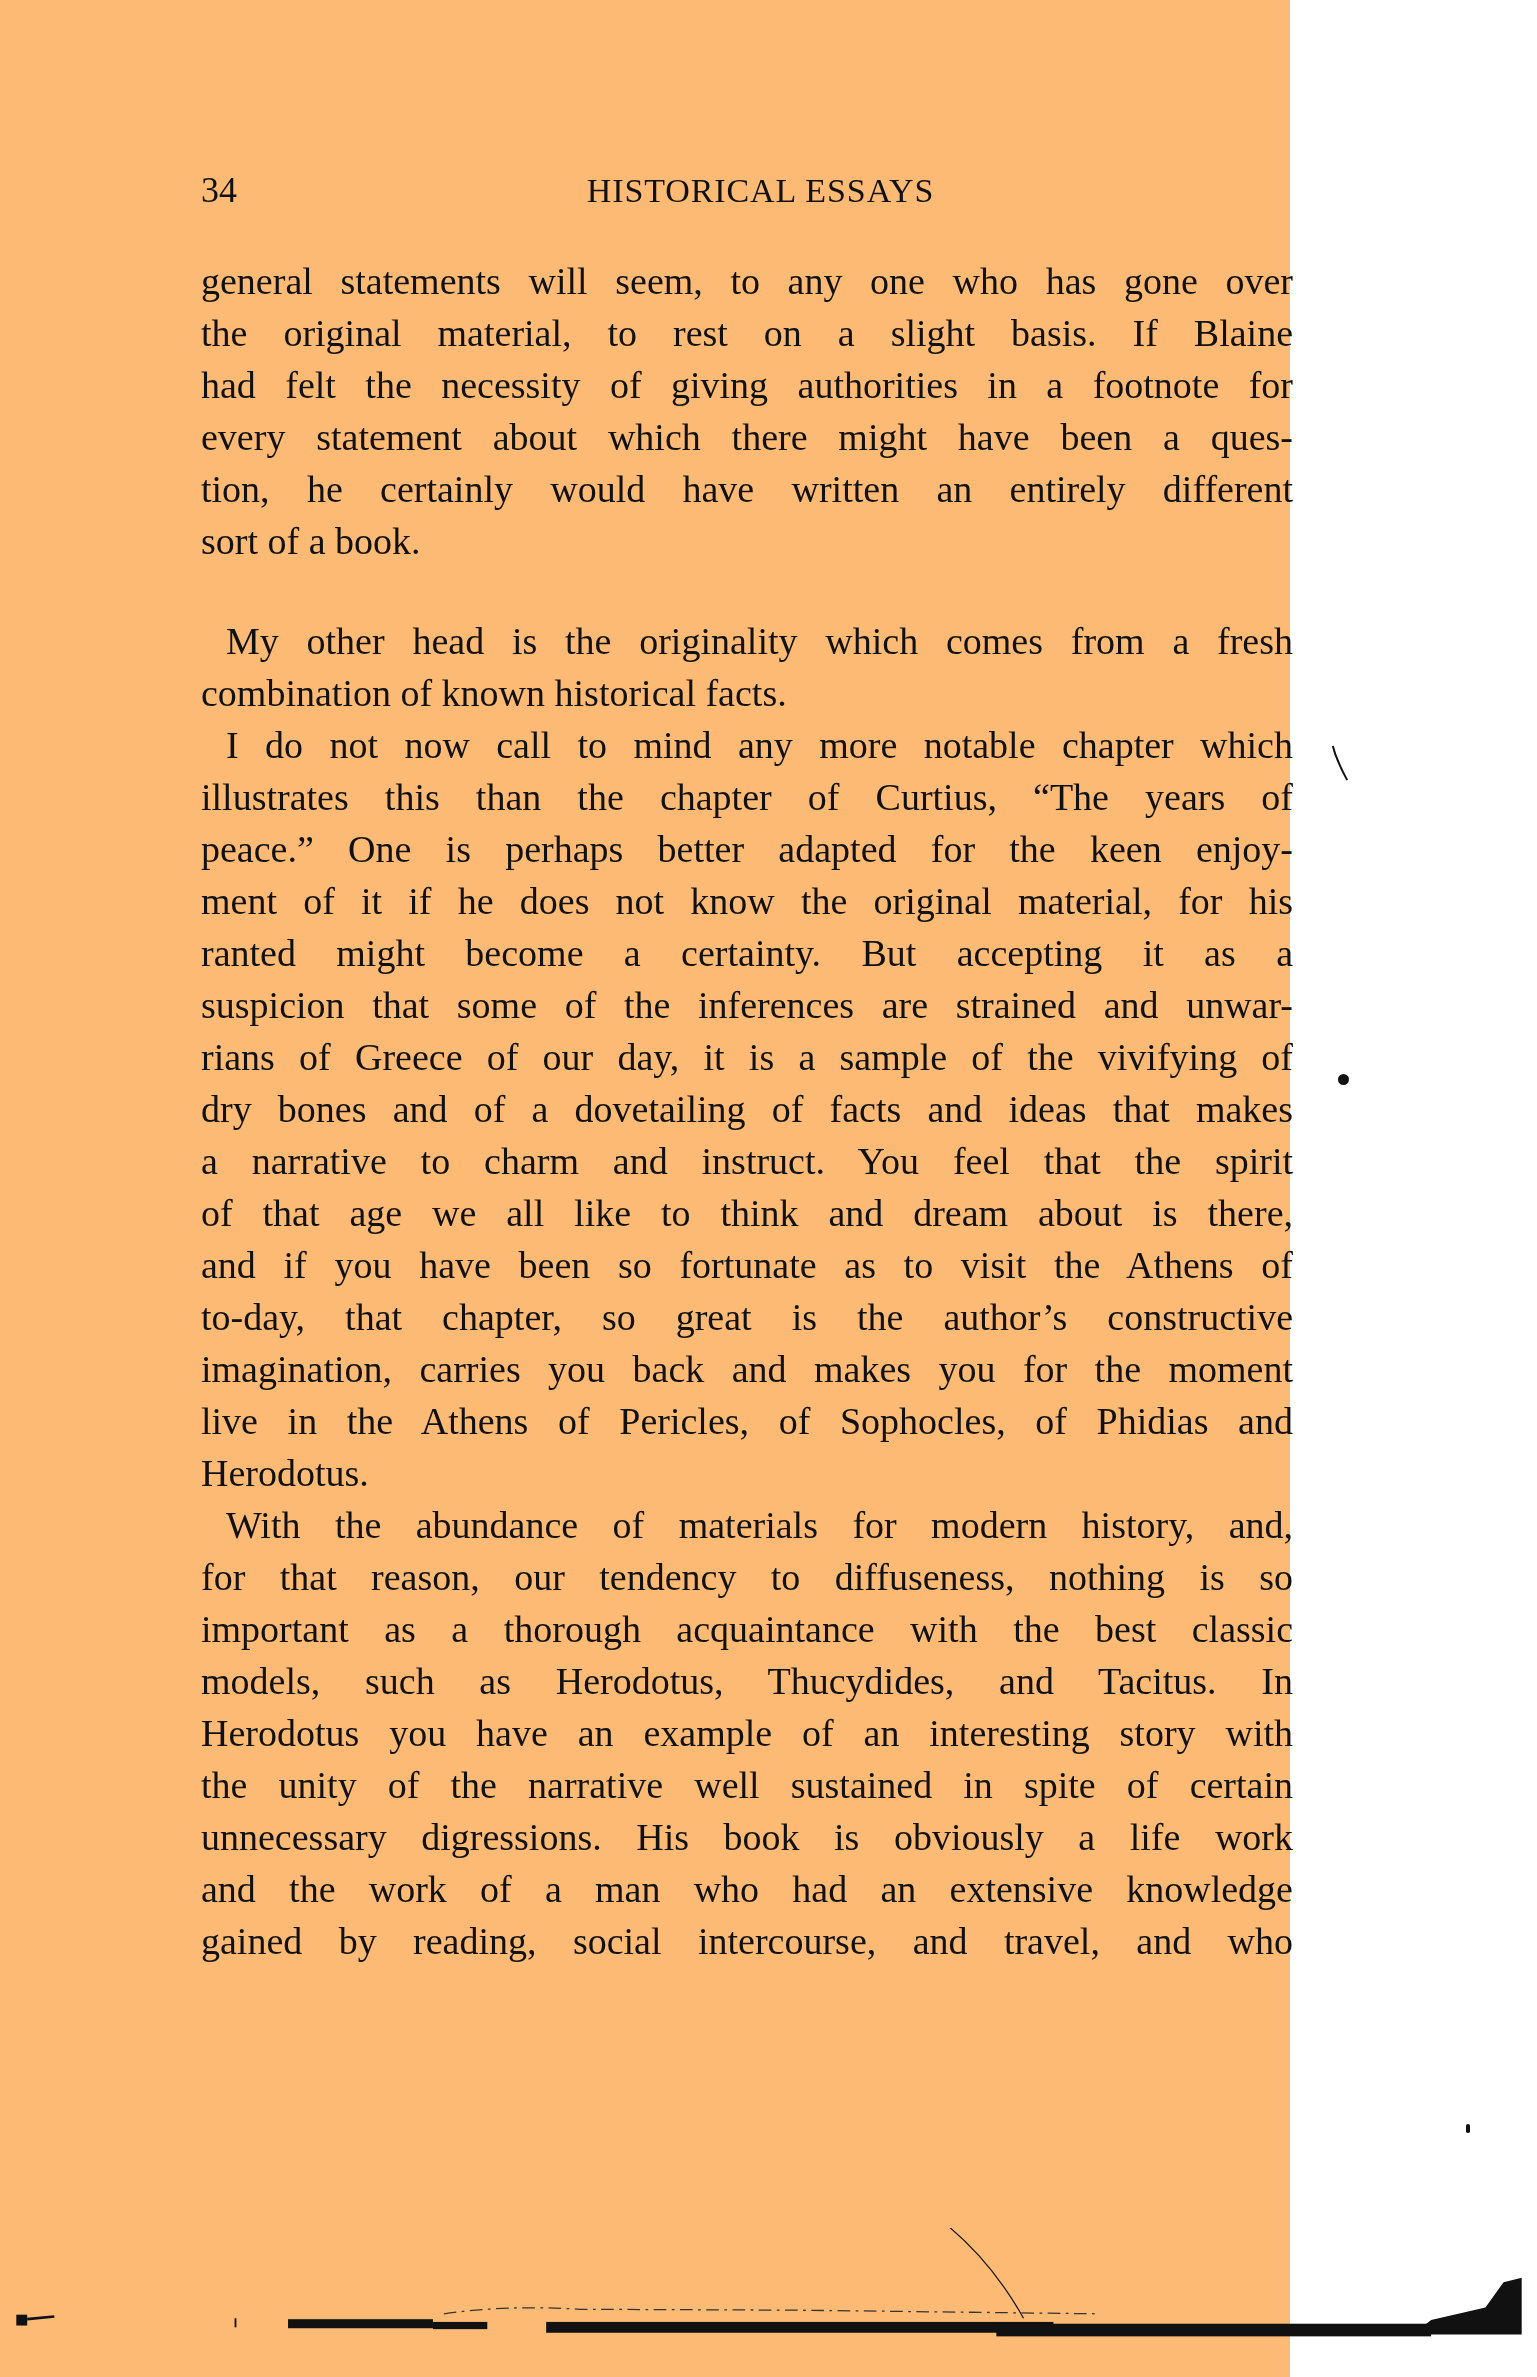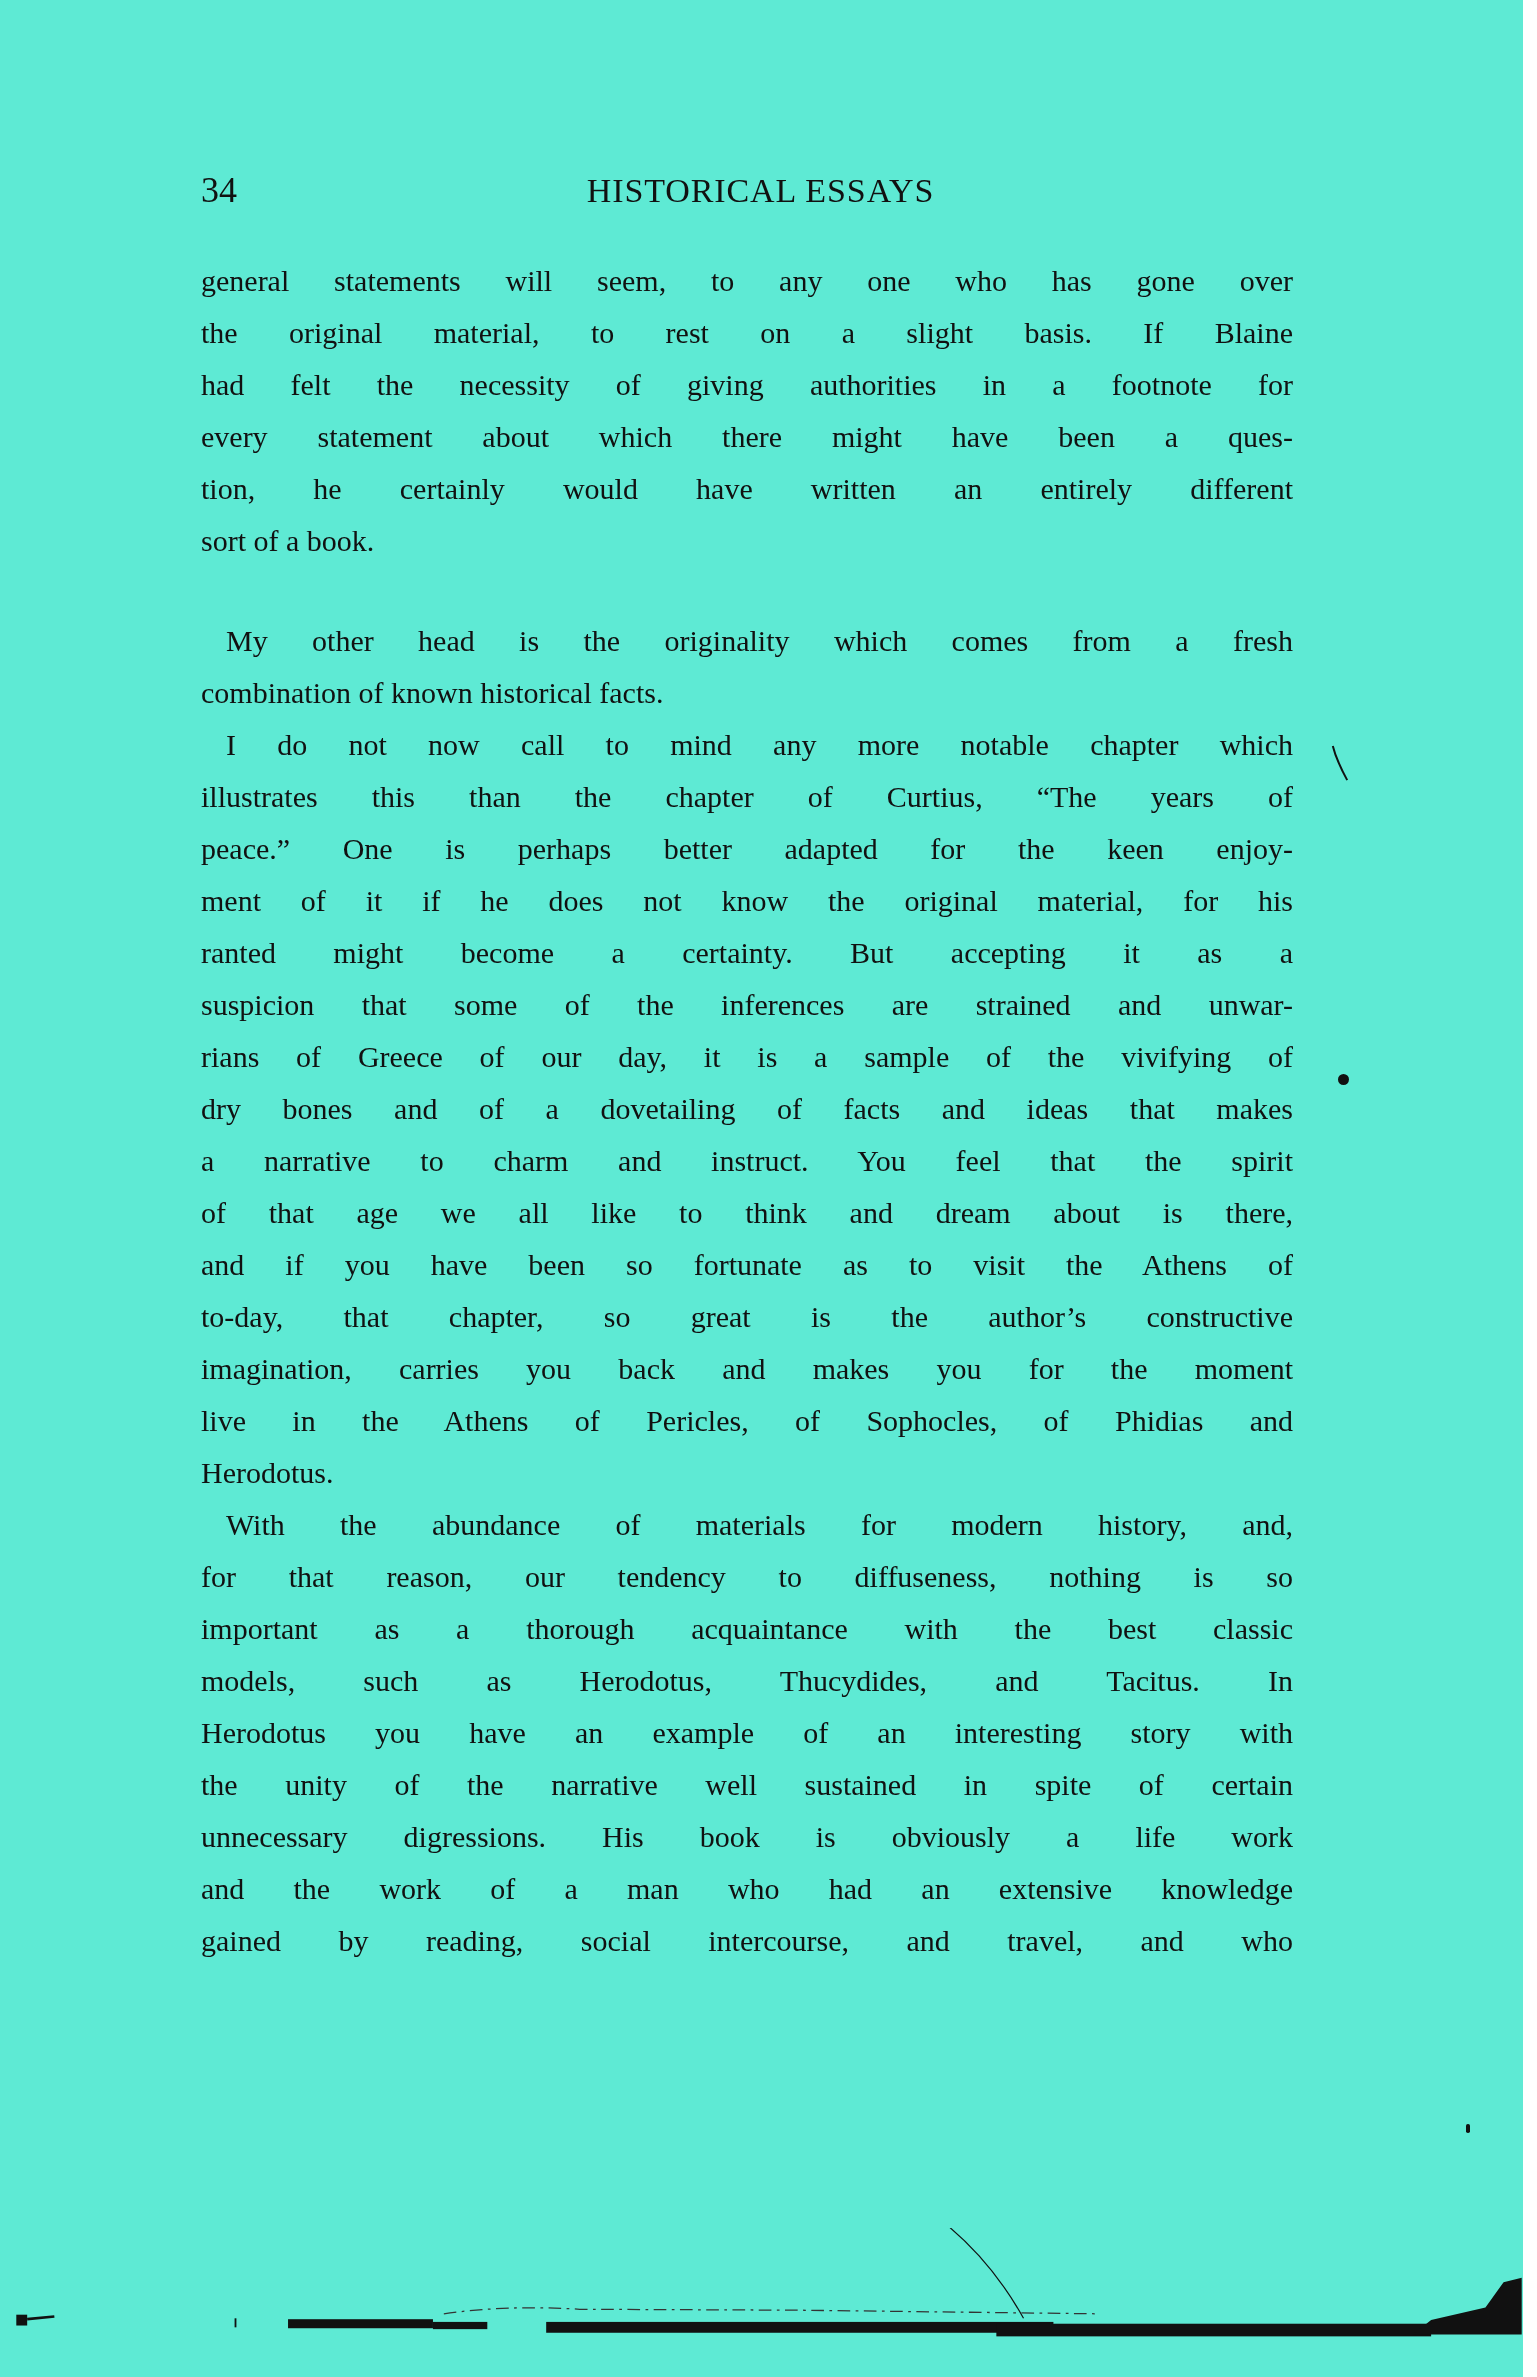--- a/index.html
+++ b/index.html
@@ -1,24 +1,24 @@
 <!DOCTYPE html>
 <html style="font-size:14.5px"><head>
 <meta charset="utf-8">
 <style>
   html, body { margin: 0; padding: 0; background: #ffffff; }
   body { width: 1538px; height: 2377px; position: relative; overflow: hidden; }
-  .page { position: absolute; left: 0; top: 0; width: 1523px; height: 2377px; background: #5eead4; }
+  .page { position: absolute; left: 0; top: 0; width: 1290px; height: 2377px; background: #fdba74; }
   .header { position: absolute; left: 201px; top: 168px; width: 1092px; height: 45px;
             font-family: "Liberation Serif", "DejaVu Serif", serif; color: #111; }
   .page-number { position: absolute; left: 0; top: 0; font-size: 36px; line-height: 45px; }
   .running-title { position: absolute; left: 0; right: 0; top: 0; text-align: center;
                    font-size: 34px; line-height: 45px; letter-spacing: 0.9px; padding-left: 27px; }
   .body-text { position: absolute; left: 201px; top: 255px; width: 1092px;
-               font-family: "Liberation Serif", "DejaVu Serif", serif; font-size: 30px;
+               font-family: "Liberation Serif", "DejaVu Serif", serif; font-size: 38px;
                line-height: 52px; color: #111; text-align: justify; }
   .line { display: block; text-align: justify; text-align-last: justify; white-space: nowrap; }
   .line.last { text-align-last: left; }
   .mark { position: absolute; }
   .slash-mark { left: 1331px; top: 744px; width: 18px; height: 38px; }
   .dot-mark { left: 1338px; top: 1074px; width: 11px; height: 11px; border-radius: 50%; background: #111; }
   .tick-mark { left: 1466px; top: 2124px; width: 3.6px; height: 9px; background: #111; border-radius: 1.8px; }
   .scan-edge { position: absolute; left: 0; top: 2228px; width: 1538px; height: 149px; }
 </style>
 </head>

